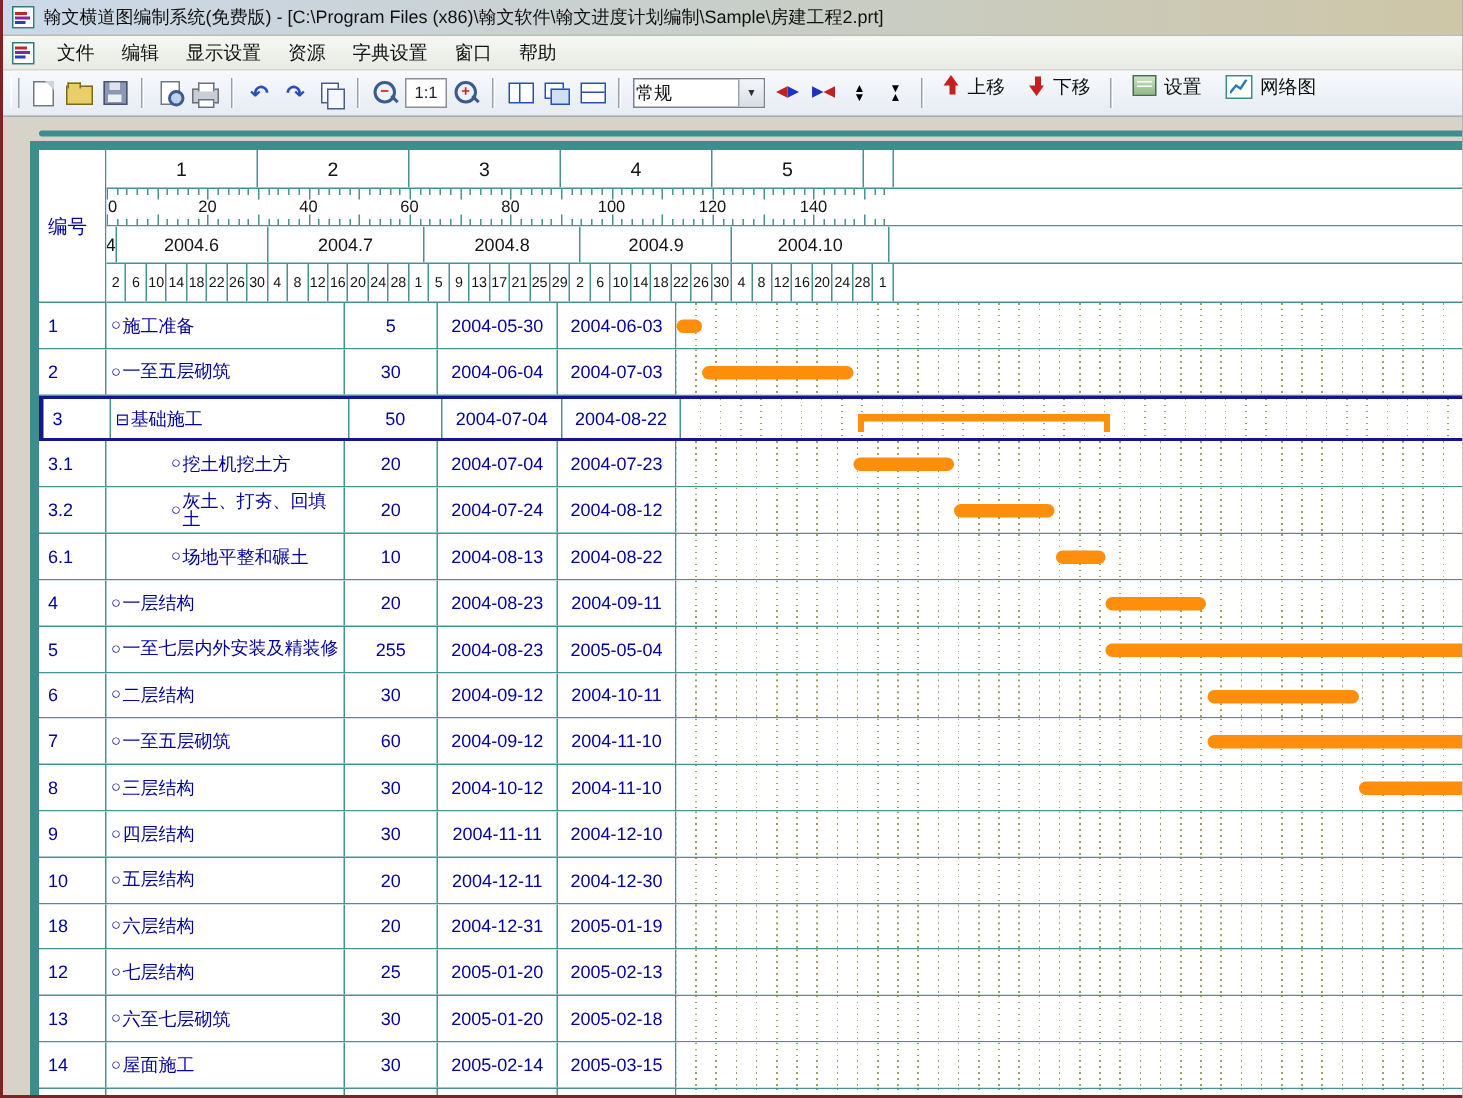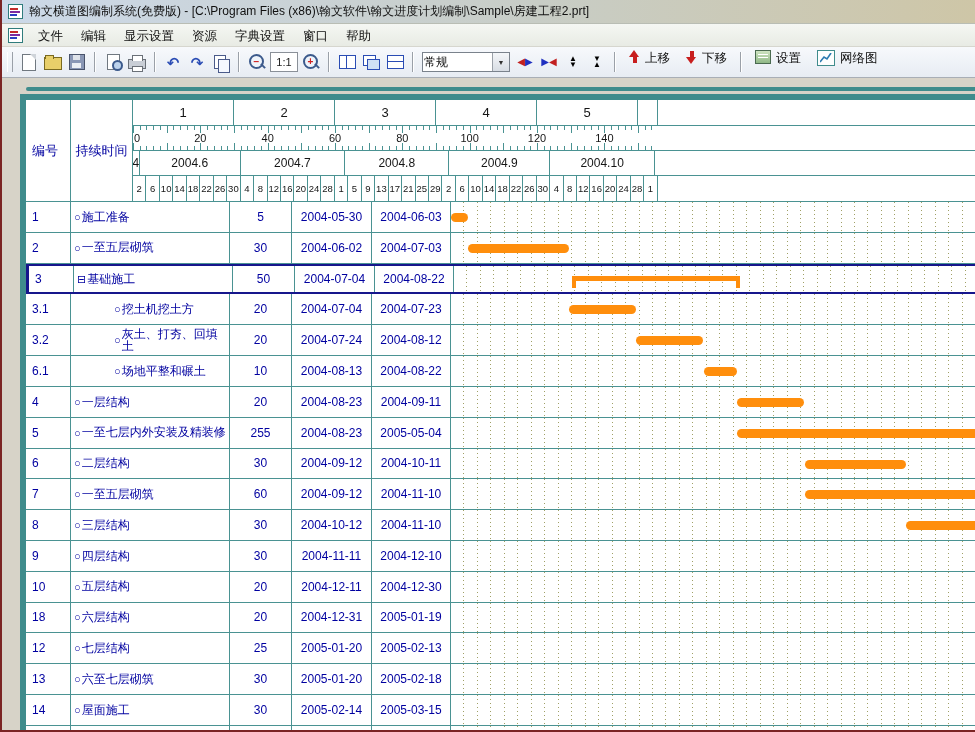--- a/index.html
+++ b/index.html
@@ -261,21 +261,20 @@
     </span>
   </div>
 
   <div class="workspace">
     <div class="pagestrip"></div>
     <div class="frame">
       <div class="grid">
 
         <div class="hdrrow">
           <div class="hcell c-id">编号</div>
-          <div class="hcell c-dur">持续时间</div>
           <div class="ghdr">
             <div class="band b1" id="band-periods">
                 <div class="pcell" style="width: 101.001px;">1</div>
                 <div class="pcell" style="width: 101.001px;">2</div>
                 <div class="pcell" style="width: 101.001px;">3</div>
                 <div class="pcell" style="width: 101.001px;">4</div>
                 <div class="pcell" style="width: 101.001px;">5</div>
                 <div class="pcell" style="width: 20.2002px;"></div>
               </div>
             <div class="band b2" id="band-ruler">
@@ -510,21 +509,21 @@
                 <div class="gbar" style="left: 0px; width: 16.8335px;"></div>
               </div>
             </div>
             <div class="trow">
               <div class="tcell num c-id">2</div>
               <div class="tcell name c-name" style="padding-left: 3px;">
                 <span class="marker">○</span>
                 <span class="nm">一至五层砌筑</span>
               </div>
               <div class="tcell ctr c-dur">30</div>
-              <div class="tcell ctr c-start">2004-06-02</div>
+              <div class="tcell ctr c-start">2004-06-04</div>
               <div class="tcell ctr c-end">2004-07-03</div>
               <div class="gcell">
                 <div class="gbar" style="left: 16.8335px; width: 101.001px;"></div>
               </div>
             </div>
             <div class="trow sel">
               <div class="tcell num c-id">3</div>
               <div class="tcell name c-name" style="padding-left: 3px;">
                 <span class="marker">⊟</span>
                 <span class="nm">基础施工</span>

